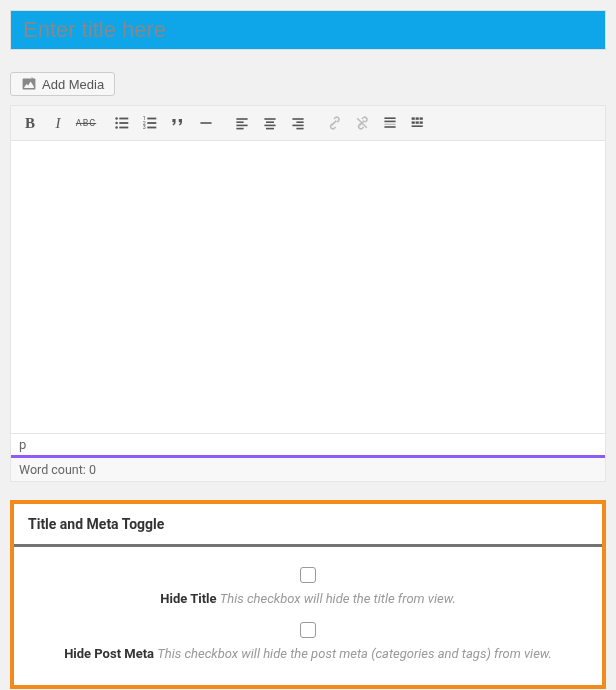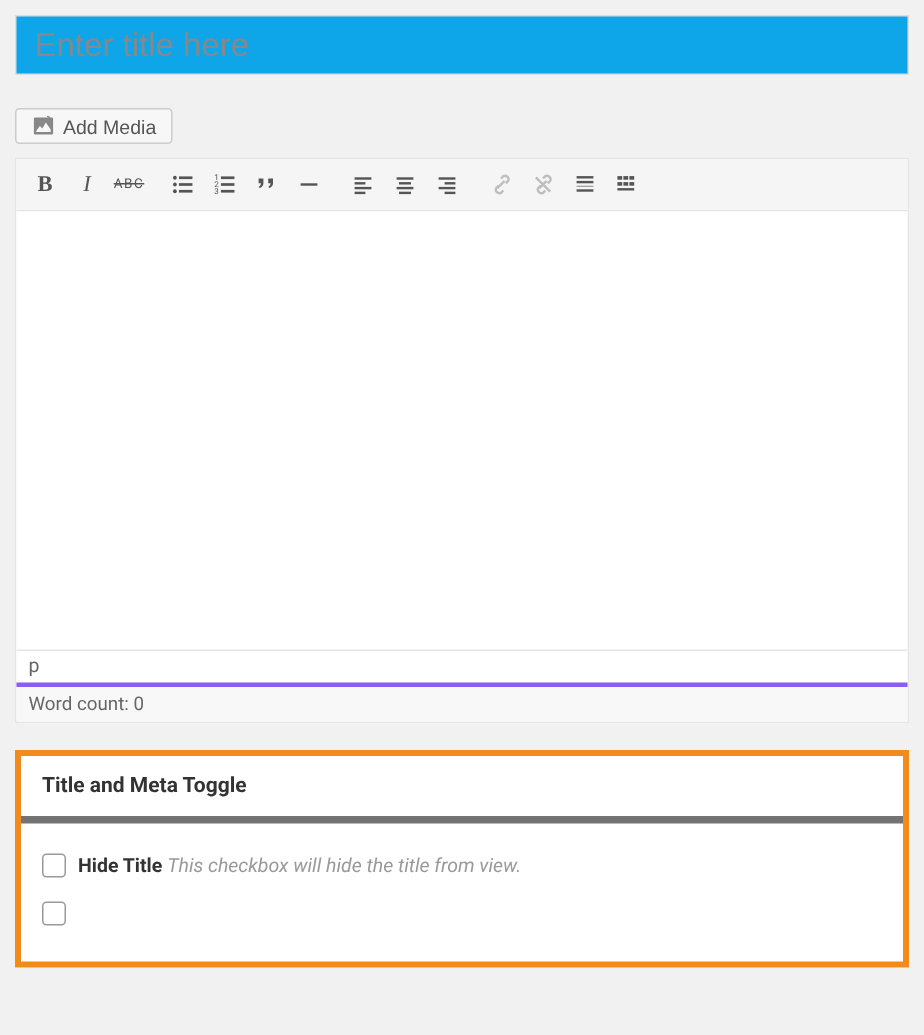--- a/index.html
+++ b/index.html
@@ -83,33 +83,34 @@
       padding: 4px 8px;
       font-size: 12.5px;
       color: #666;
     }
     .metabox {
       margin-top: 18px;
       border: 4px solid #f38b1c;
       background: #fff;
     }
     .metabox-head {
-      border-bottom: 5px solid #737373;
+      border-bottom: 3px solid #737373;
       padding: 12px 14px;
       font-size: 14px;
       font-weight: 700;
       color: #333;
     }
     .metabox-body { padding: 12px 14px 16px 14px; }
     .opt-row {
       display: flex;
       align-items: center;
       gap: 8px;
       padding: 8px 0;
       font-size: 13px;
+      flex-direction: column;
     }
     .chk {
       width: 16px; height: 16px;
       border: 1px solid #999;
       border-radius: 3px;
       background: #fff;
       cursor: pointer;
       flex-shrink: 0;
     }
     .opt-label { font-weight: 700; color: #333; }
@@ -241,16 +242,20 @@
     <div class="metabox-body">
       <div class="opt-row">
         <span class="chk"></span>
         <span>
           <span class="opt-label">Hide Title</span>
           <span class="opt-desc">This checkbox will hide the title from view.</span>
         </span>
       </div>
       <div class="opt-row">
         <span class="chk"></span>
+        <span>
+          <span class="opt-label">Hide Post Meta</span>
+          <span class="opt-desc">This checkbox will hide the post meta (categories and tags) from view.</span>
+        </span>
       </div>
     </div>
   </div>
 </div>
 
 </body></html>

